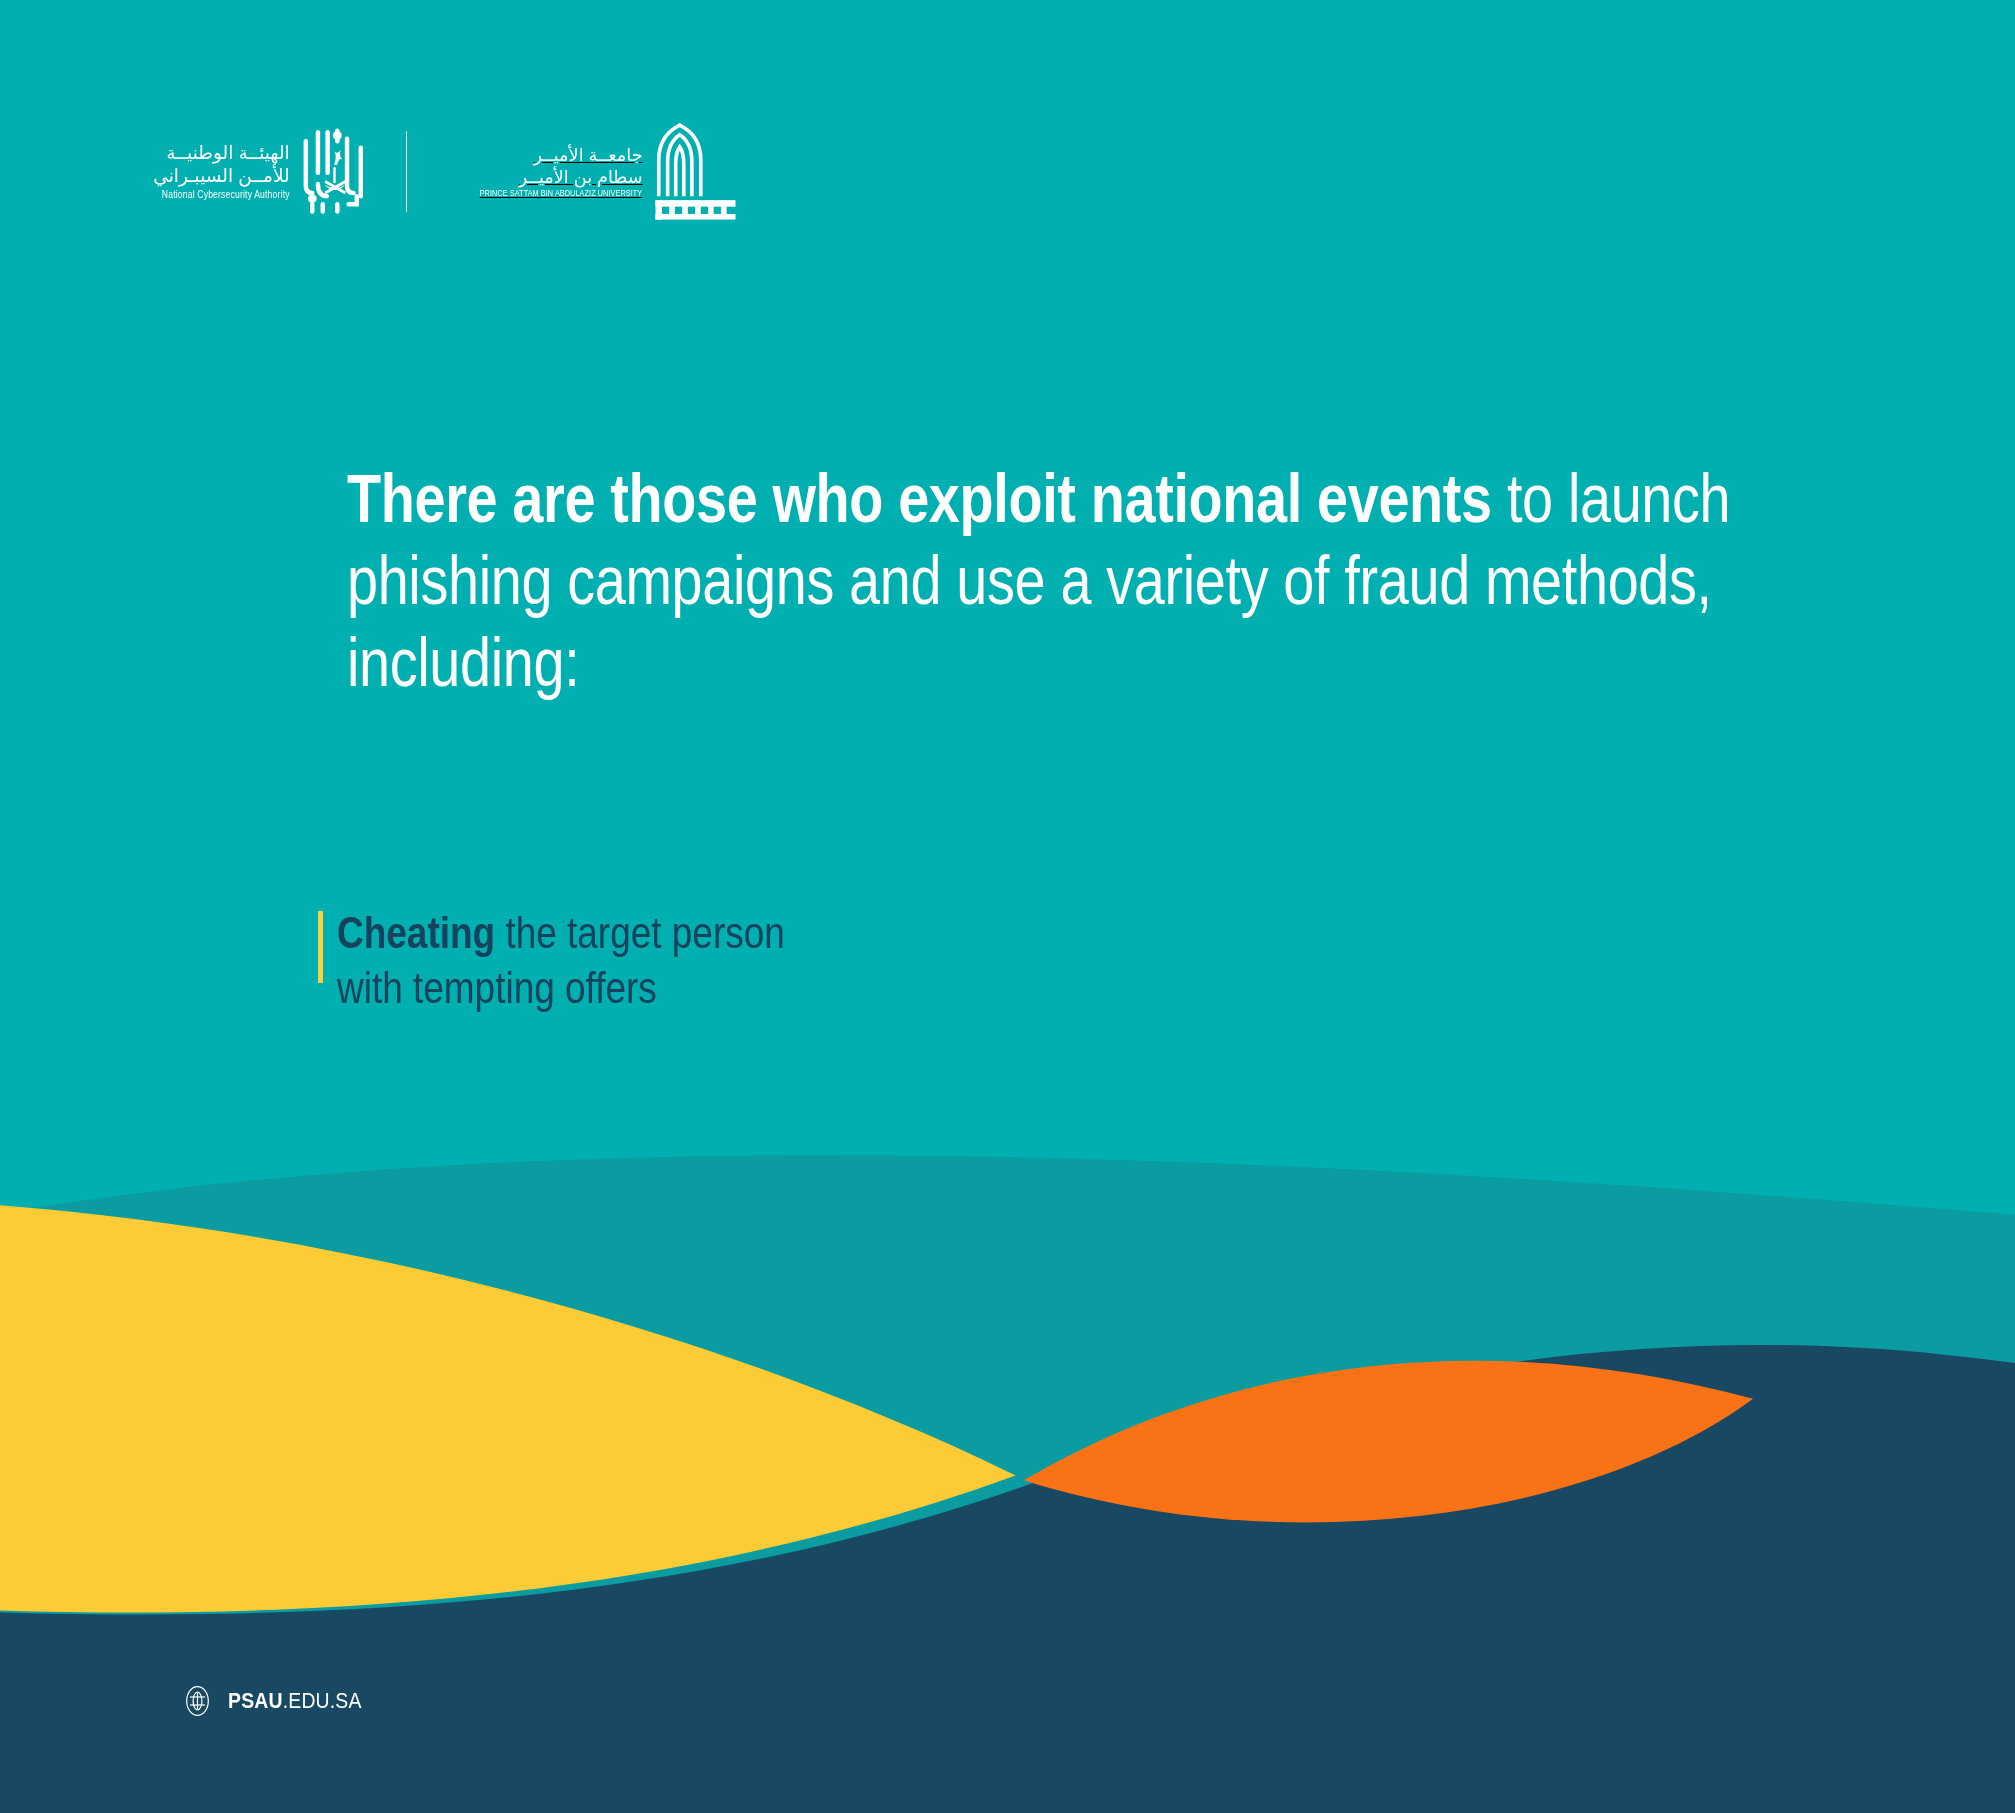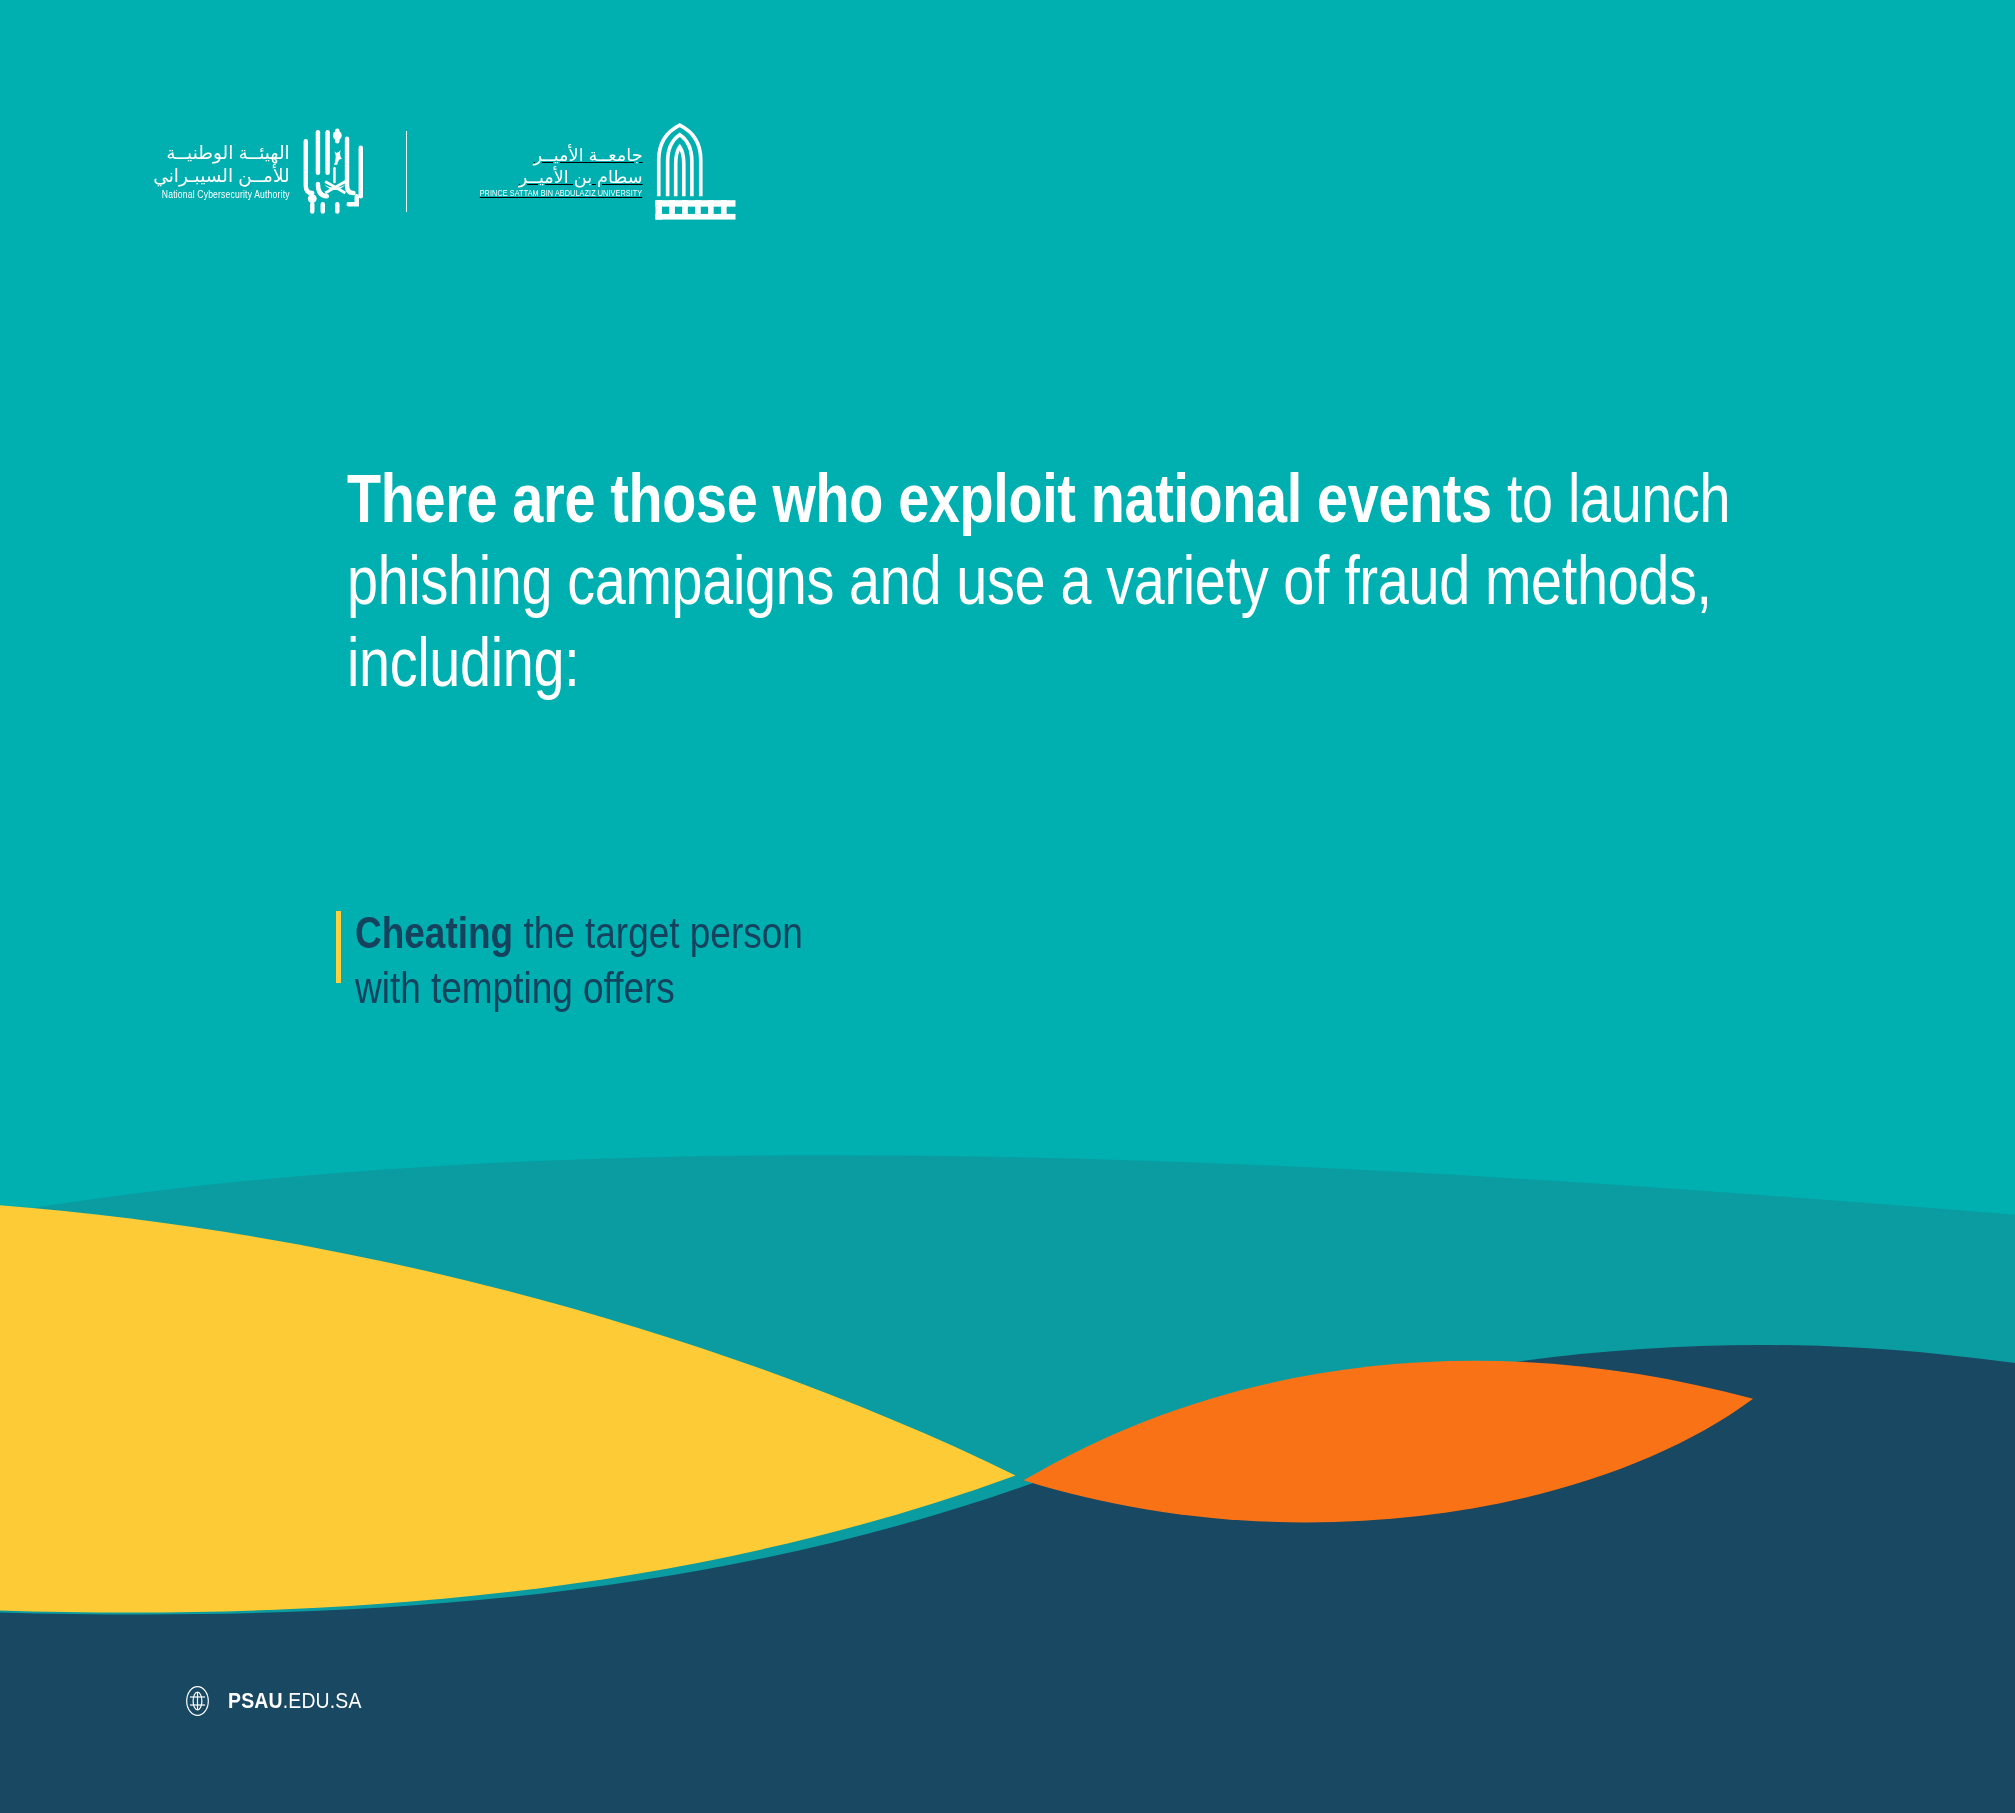--- a/index.html
+++ b/index.html
@@ -121,21 +121,21 @@
     transform-origin: left top;
     letter-spacing: -0.4px;
   }
   .headline .hl-strong {
     font-weight: 700;
   }
 
   
   .bullets {
     position: absolute;
-    left: 336px;
+    left: 318px;
     top: 905px;
     z-index: 5;
     display: flex;
     gap: 141px;
   }
   .bullet {
     display: flex;
     align-items: flex-start;
     gap: 13.7px;
   }

